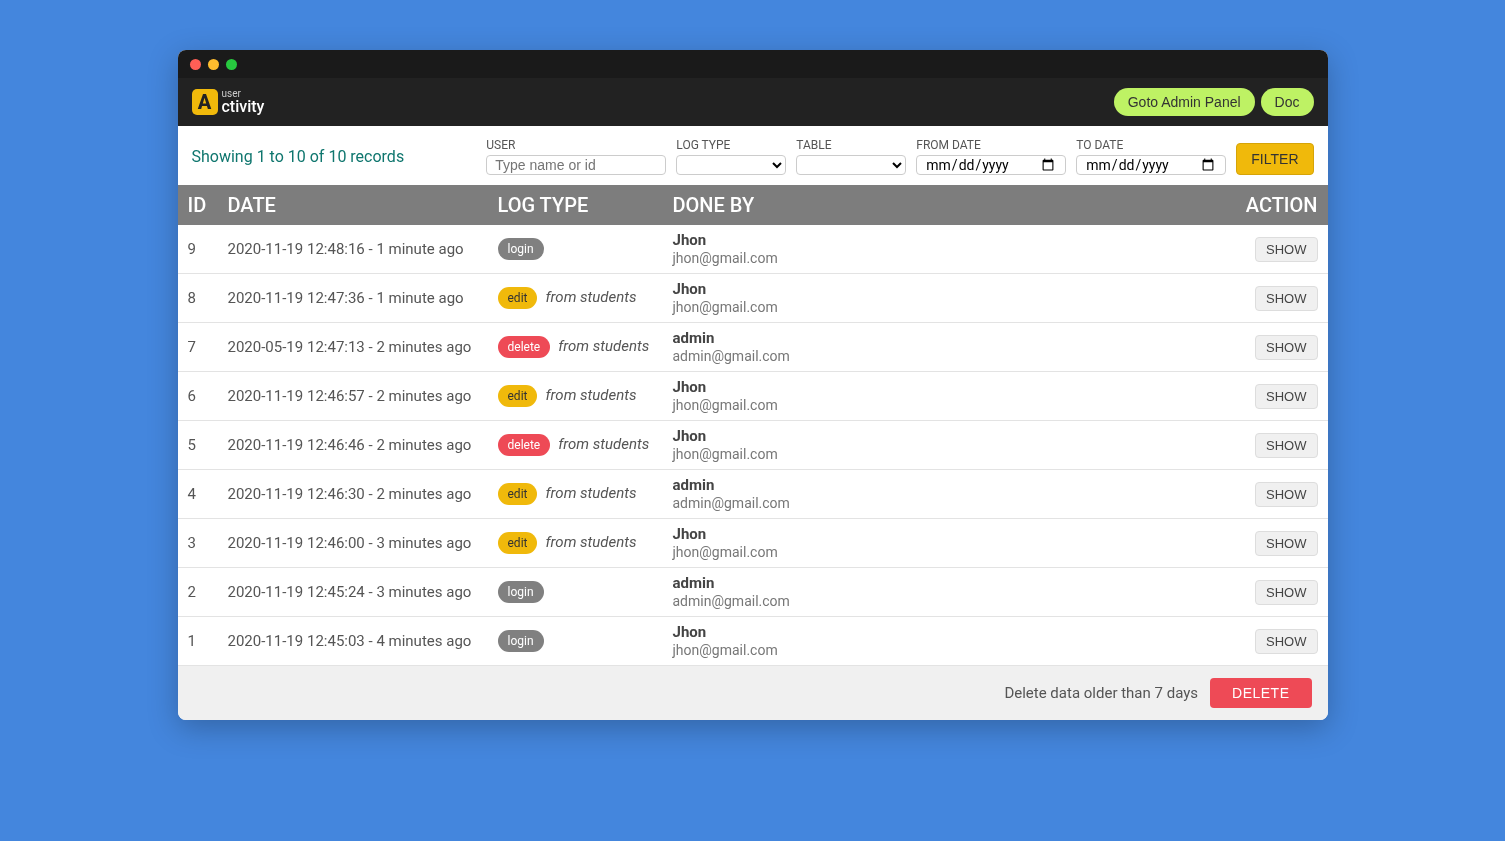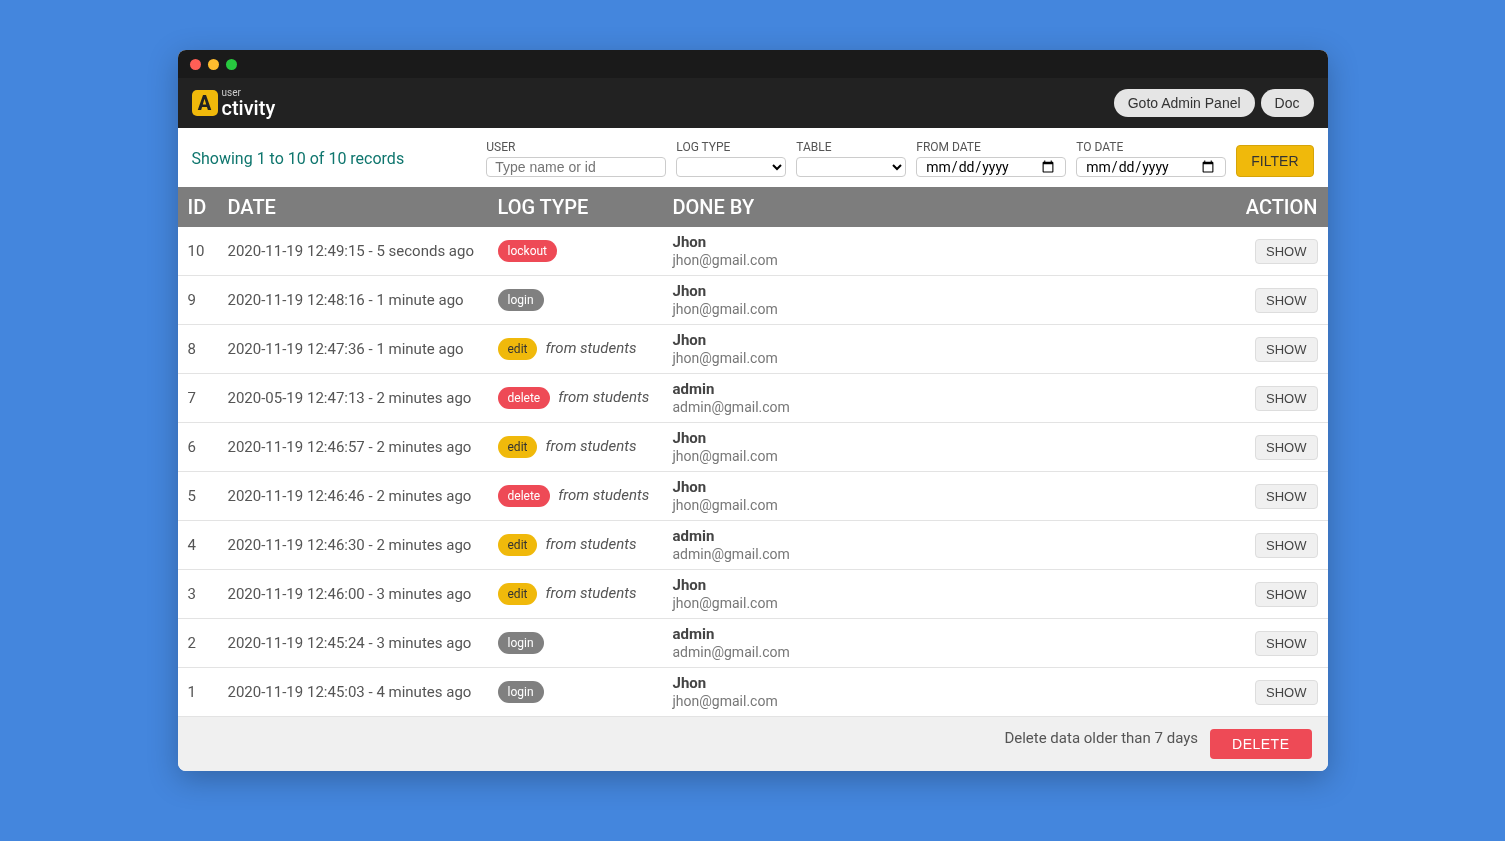--- a/index.html
+++ b/index.html
@@ -52,24 +52,24 @@
     background: #f0b90b;
     border-radius: 5px;
     color: #222;
     font-weight: 800;
     font-size: 20px;
     display:flex;align-items:center;justify-content:center;
     line-height:1;
   }
   .logo-text { display:flex; flex-direction:column; line-height:1; }
   .logo-text .small { font-size: 10px; color:#ccc; }
-  .logo-text .big { font-size: 20px; font-weight:500; letter-spacing:0; }
+  .logo-text .big { font-size: 16px; font-weight:500; letter-spacing:0; }
   .header-buttons { display:flex; gap:6px; }
   .pill-btn {
-    background:#e5e5e5; color:#333; border:none;
+    background:#bef264; color:#333; border:none;
     padding:6px 14px; border-radius:16px; font-size:14px; cursor:pointer;
   }
 
   .filter-row {
     display:flex; align-items:flex-end;
     padding: 12px 14px 10px;
     gap: 10px;
     flex-wrap: nowrap;
   }
   .summary {
@@ -126,21 +126,21 @@
   .badge-delete { background:#ee4a56; }
   .from-text { color:#555; font-size:15px; margin-left:8px;font-style:italic; }
   .show-btn {
     background:#f0f0f0; border:1px solid #ddd; border-radius:4px;
     padding:4px 10px; font-size:13px; color:#444; cursor:pointer;
   }
 
   .footer {
     background:#f0f0f0;
     padding:12px 16px;
-    display:flex; justify-content:flex-end; align-items:flex-start; gap:12px;
+    display:flex; justify-content:flex-end; align-items:center; gap:12px;
     color:#555; font-size:15px;
   }
   .delete-btn {
     background:#ee4a56; color:#fff; border:none;
     padding:7px 22px; border-radius:4px; font-size:14px;
     letter-spacing:0.5px; cursor:pointer;
   }
 </style>
 </head>
 <body>
@@ -203,27 +203,20 @@
       <tr>
         <th>ID</th>
         <th class="date-col">DATE</th>
         <th class="logtype-col">LOG TYPE</th>
         <th class="doneby-col">DONE BY</th>
         <th class="action-col">ACTION</th>
       </tr>
     </thead>
     <tbody id="tbody">
         <tr>
-          <td>10</td>
-          <td class="date-col">2020-11-19 12:49:15 - 5 seconds ago</td>
-          <td class="logtype-col"><span class="badge badge-lockout">lockout</span></td>
-          <td class="doneby-col"><span class="doneby-name">Jhon</span><span class="doneby-email">jhon@gmail.com</span></td>
-          <td class="action-col"><button class="show-btn">SHOW</button></td>
-        </tr>
-        <tr>
           <td>9</td>
           <td class="date-col">2020-11-19 12:48:16 - 1 minute ago</td>
           <td class="logtype-col"><span class="badge badge-login">login</span></td>
           <td class="doneby-col"><span class="doneby-name">Jhon</span><span class="doneby-email">jhon@gmail.com</span></td>
           <td class="action-col"><button class="show-btn">SHOW</button></td>
         </tr>
         <tr>
           <td>8</td>
           <td class="date-col">2020-11-19 12:47:36 - 1 minute ago</td>
           <td class="logtype-col"><span class="badge badge-edit">edit</span><span class="from-text">from students</span></td>

